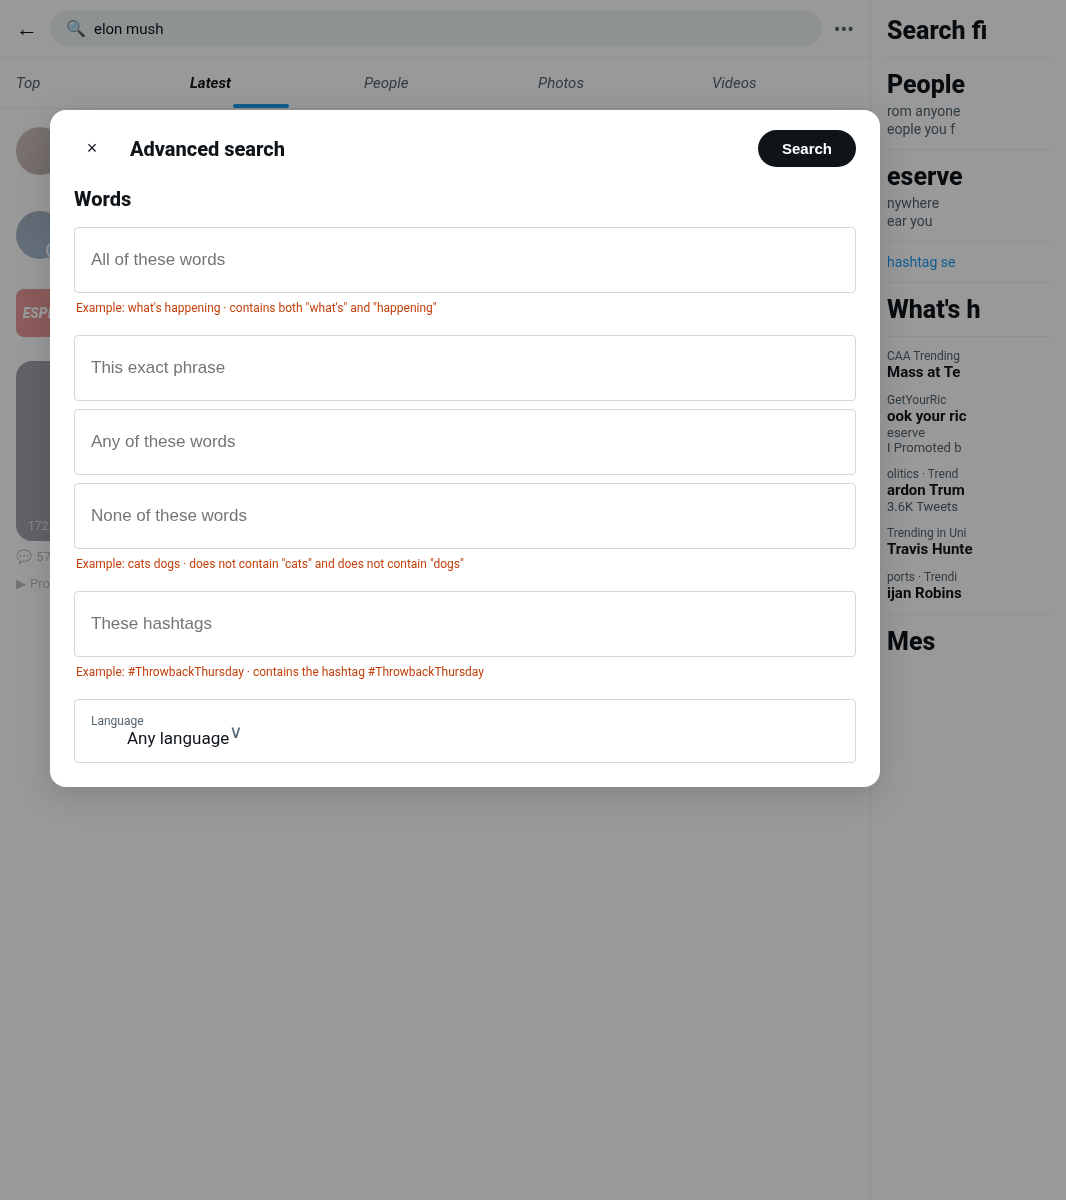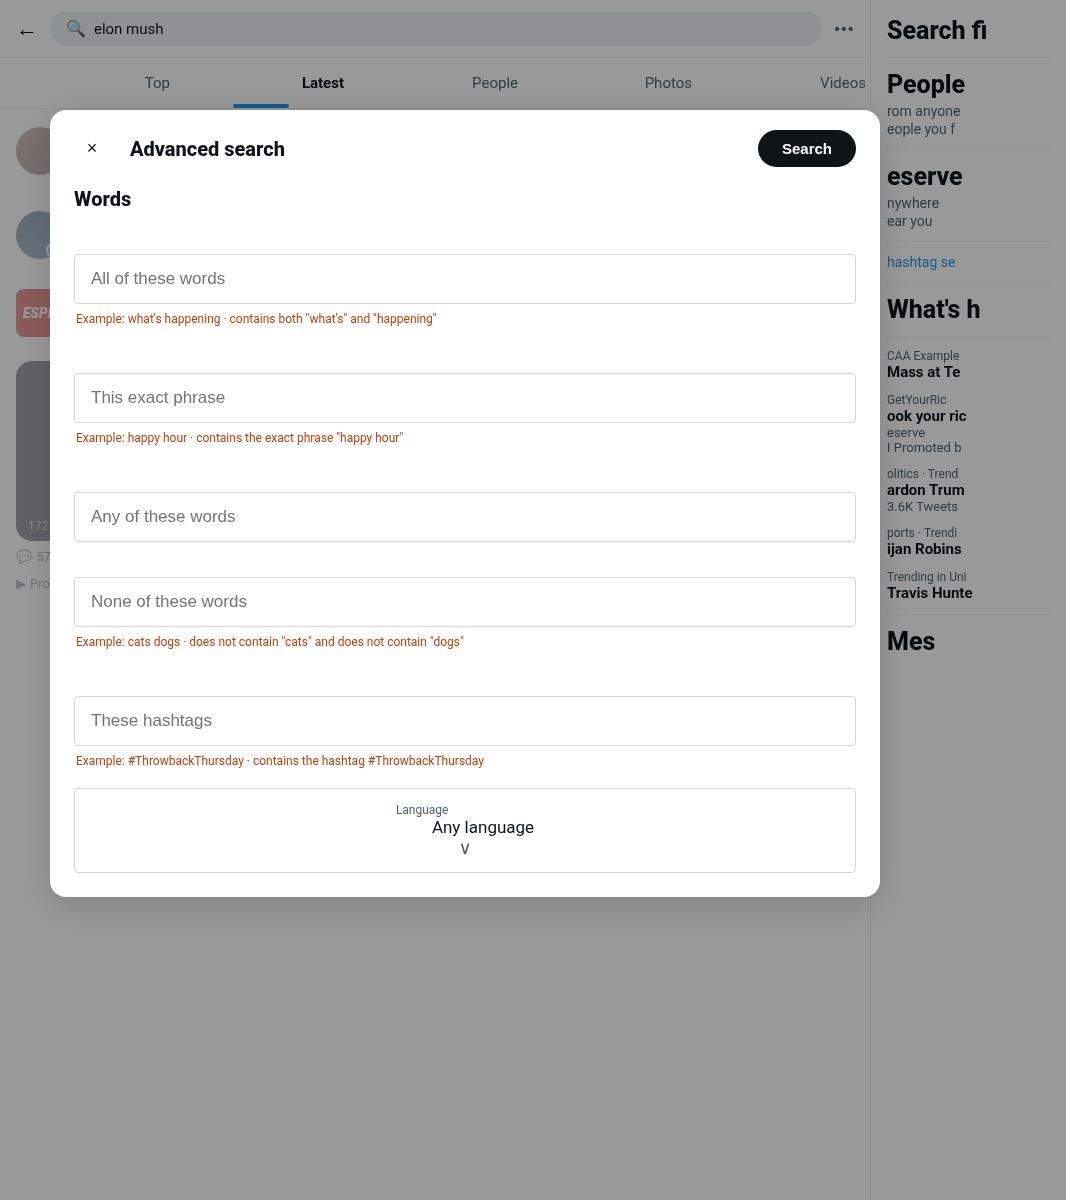--- a/index.html
+++ b/index.html
@@ -54,26 +54,27 @@
     .search-bar-text { color: #0f1419; font-size: 15px; }
     .more-btn { color: #536471; font-size: 20px; cursor: pointer; margin-left: auto; }
 
     
     .nav-tabs {
       display: flex;
       border-bottom: 1px solid #efefef;
     }
     .nav-tab {
       flex: 1;
-      text-align: right;
-      padding: 16px 4px;
+      text-align: left;
+      padding: 16px 16px;
       font-size: 15px;
       color: #536471;
       cursor: pointer;
       position: relative;
+      font-style: italic;
     }
     .nav-tab.active {
       color: #0f1419;
       font-weight: 700;
     }
     .nav-tab.active::after {
       content: '';
       position: absolute;
       bottom: 0; left: 50%;
       transform: translateX(-50%);
@@ -286,45 +287,43 @@
     }
 
     
     .input-group {
       margin-bottom: 8px;
     }
     .text-input {
       width: 100%;
       border: 1px solid #cfd9de;
       border-radius: 4px;
-      padding: 14px 16px;
+      padding: 22px 16px;
       font-size: 17px;
       color: #536471;
       outline: none;
       background: #fff;
-      margin-top: 27px;
     }
     .input-hint {
       font-size: 12px;
       color: #c2410c;
       margin-top: 6px;
       margin-bottom: 20px;
       padding: 0 2px;
     }
 
     
     .dropdown-group {
       border: 1px solid #cfd9de;
       border-radius: 4px;
       padding: 14px 16px;
       display: flex;
       align-items: center;
       justify-content: flex-start;
       cursor: pointer;
-      flex-direction: column;
     }
     .dropdown-label-small {
       font-size: 12px;
       color: #536471;
     }
     .dropdown-value {
       font-size: 17px;
       color: #0f1419;
       margin-left: 36px;
     }
@@ -413,41 +412,41 @@
     <div class="sidebar-divider"></div>
     <div class="sidebar-section-title">eserve</div>
     <div class="sidebar-item-text">nywhere</div>
     <div class="sidebar-item-text">ear you</div>
     <div class="sidebar-divider"></div>
     <div class="sidebar-link">hashtag se</div>
     <div class="sidebar-divider"></div>
     <div class="sidebar-section-title">What's h</div>
     <div class="sidebar-divider"></div>
     <div class="trending-item">
-      <div class="trending-meta">CAA Example</div>
+      <div class="trending-meta">CAA Trending</div>
       <div class="trending-name">Mass at Te</div>
     </div>
     <div class="trending-item">
       <div class="trending-meta">GetYourRic</div>
       <div class="trending-name">ook your ric</div>
       <div class="trending-count">eserve</div>
       <div class="trending-count">I Promoted b</div>
     </div>
     <div class="trending-item">
       <div class="trending-meta">olitics · Trend</div>
       <div class="trending-name">ardon Trum</div>
       <div class="trending-count">3.6K Tweets</div>
     </div>
     <div class="trending-item">
+      <div class="trending-region">Trending in Uni</div>
+      <div class="trending-name">Travis Hunte</div>
+    </div>
+    <div class="trending-item">
       <div class="trending-meta">ports · Trendi</div>
       <div class="trending-name">ijan Robins</div>
-    </div>
-    <div class="trending-item">
-      <div class="trending-region">Trending in Uni</div>
-      <div class="trending-name">Travis Hunte</div>
     </div>
     <div class="sidebar-divider"></div>
     <div class="sidebar-section-title">Mes</div>
   </div>
 </div>
 
 <div class="modal-overlay">
   <div class="modal">
 
     <div class="modal-header">
@@ -461,21 +460,20 @@
     <div class="section-heading">Words</div>
 
     <div class="input-group">
       <input type="text" class="text-input" placeholder="All of these words" style="">
     </div>
     <div class="input-hint">Example: what's happening · contains both "what's" and "happening"</div>
 
     <div class="input-group">
       <input type="text" class="text-input" placeholder="This exact phrase" style="">
     </div>
-    <div class="input-hint">Example: happy hour · contains the exact phrase "happy hour"</div>
 
     <div class="input-group">
       <input type="text" class="text-input" placeholder="Any of these words" style="">
     </div>
 
     <div class="input-group">
       <input type="text" class="text-input" placeholder="None of these words" style="">
     </div>
     <div class="input-hint">Example: cats dogs · does not contain "cats" and does not contain "dogs"</div>
 

